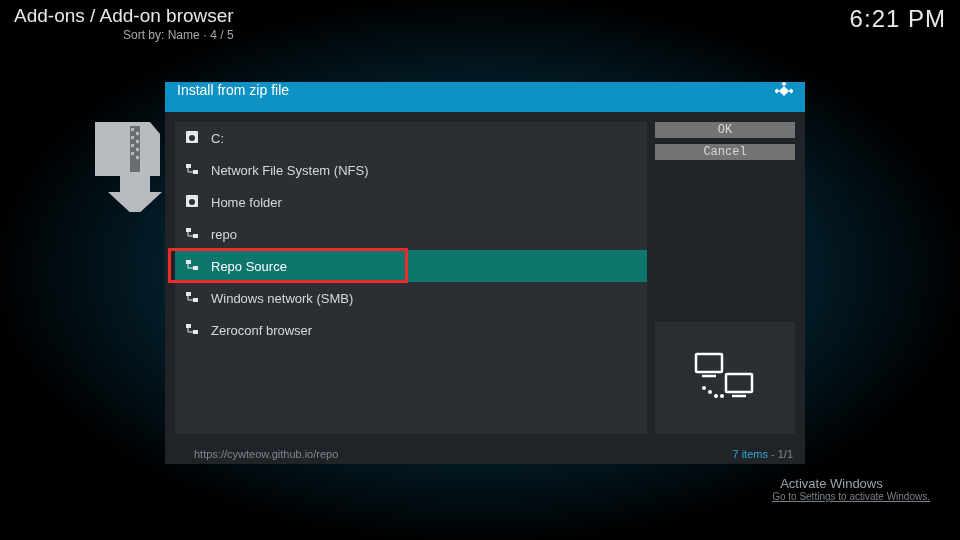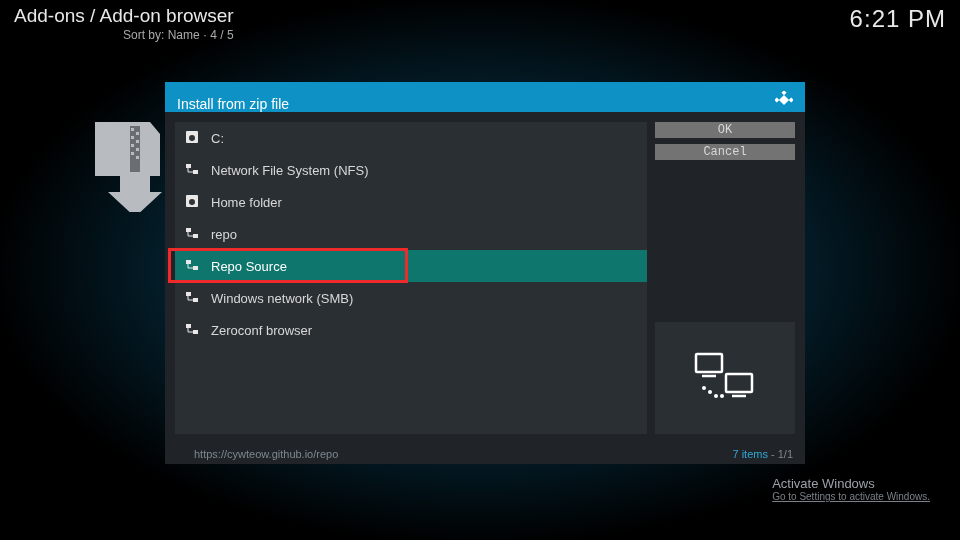--- a/index.html
+++ b/index.html
@@ -19,21 +19,21 @@
   .zip-icon {
     position: absolute; top: 122px; left: 95px; width: 70px; height: 90px;
   }
   .dialog {
     position: absolute; top: 82px; left: 165px; width: 640px; height: 382px;
     background: #202428;
     display: flex; flex-direction: column;
   }
   .dialog-title {
     height: 30px; background: #0e91c4; color: #fff; font-size: 14px;
-    display: flex; align-items: flex-end; justify-content: space-between;
+    display: flex; align-items: flex-start; justify-content: space-between;
     padding: 0 12px; font-weight: 500;
   }
   .dialog-body { flex: 1; display: flex; padding: 10px; gap: 8px; }
   .file-pane {
     flex: 1; background: #2a2f34; display: flex; flex-direction: column;
     overflow: hidden;
   }
   .file-row {
     height: 32px; display: flex; align-items: center; gap: 12px;
     padding: 0 10px; font-size: 13px; color: #d8d8d8; cursor: pointer;
@@ -53,21 +53,21 @@
   .dialog-footer {
     display: flex; justify-content: space-between; padding: 4px 12px 4px 29px;
     font-size: 11px; color: #7d8890;
   }
   .footer-right { color: #33a6d6; }
   .footer-right .dim { color: #7d8890; }
   .watermark {
     position: absolute; right: 30px; bottom: 38px; text-align: left;
     color: #9aa2a8;
   }
-  .watermark .t1 { font-size: 13px; }
+  .watermark .t1 { font-size: 13px; margin-left: 8px; }
   .watermark .t2 { font-size: 10px; color: #7a8187; text-decoration: underline; }
 </style>
 </head>
 <body>
 
 <div class="header">
   <div>
     <div class="breadcrumb">Add-ons / Add-on browser</div>
     <div class="sort">Sort by: Name  ·  4 / 5</div>
   </div>

